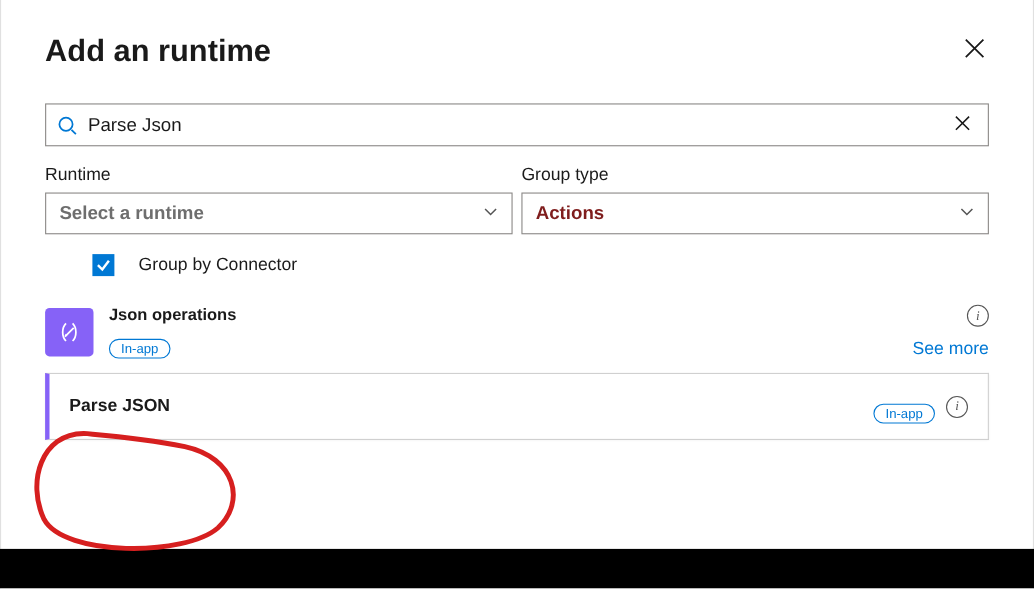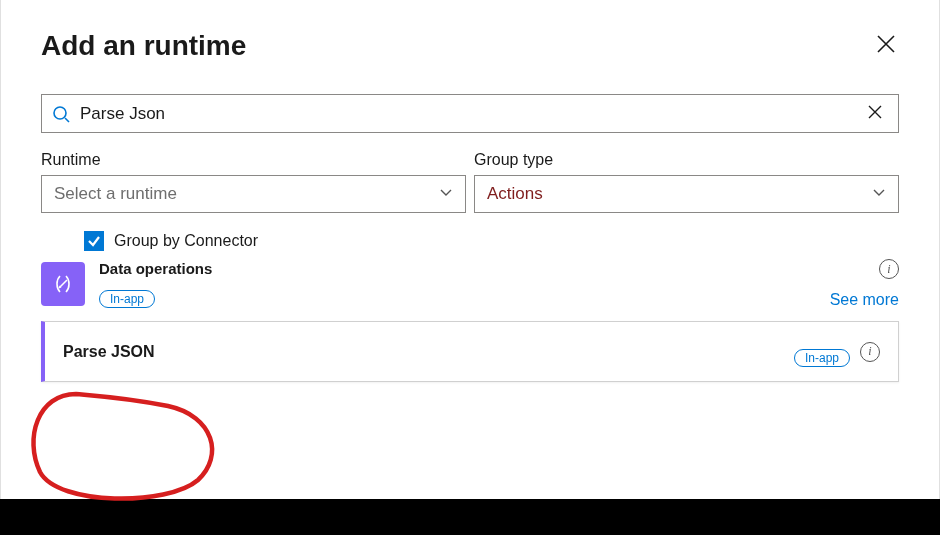--- a/index.html
+++ b/index.html
@@ -86,36 +86,37 @@
       margin-bottom: 6px;
     }
     .select-wrap {
       border: 1px solid #8a8886;
       padding: 8px 12px;
       display: flex;
       justify-content: space-between;
       align-items: center;
       cursor: pointer;
       background: #fff;
+      font-weight: bold;
     }
     .select-text {
       font-size: 17px;
       color: #6e6e6e;
     }
     .select-text.dark {
       color: #7f1d1d;
     }
     .chevron {
       color: #555;
     }
     .checkbox-row {
       display: flex;
       align-items: center;
-      gap: 10px;
-      margin-bottom: 8px;
+      gap: 22px;
+      margin-bottom: 26px;
       padding-left: 43px;
     }
     .chk {
       width: 20px;
       height: 20px;
       background: #0078d4;
       display: flex;
       align-items: center;
       justify-content: center;
       cursor: pointer;
@@ -287,21 +288,21 @@
   <div class="connector-row">
     <div class="connector-icon">
       <svg width="28" height="28" viewBox="0 0 28 28">
         <path d="M11 6 C7 10, 7 18, 11 22" stroke="#fff" stroke-width="1.6" fill="none"></path>
         <path d="M17 6 C21 10, 21 18, 17 22" stroke="#fff" stroke-width="1.6" fill="none"></path>
         <path d="M18 10 L10 18" stroke="#fff" stroke-width="1.6"></path>
         <path d="M10.5 15.5 L10 18 L12.5 17.5 Z" fill="#fff"></path>
       </svg>
     </div>
     <div class="connector-meta">
-      <div class="connector-name">Data operations</div>
+      <div class="connector-name">Json operations</div>
       <span class="badge">In-app</span>
     </div>
     <div class="see-more-wrap">
       <button class="info-btn">i</button>
       <button class="see-more">See more</button>
     </div>
   </div>
 
   <div class="action-item">
     <span class="action-name">Parse JSON</span>

